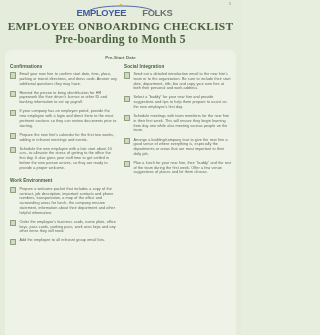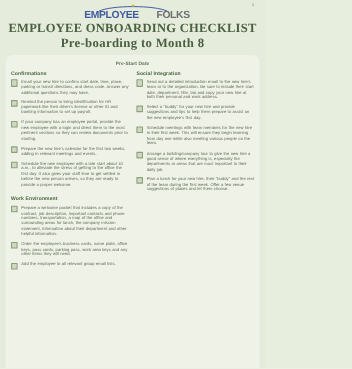--- a/index.html
+++ b/index.html
@@ -166,21 +166,21 @@
     <div class="logo">
       <svg class="logo-arc" viewBox="0 0 64 7">
         <path d="M1 6.2 C 12 0.6, 52 0.6, 63 6.2" fill="none" stroke="#3f5ba0" stroke-width="0.9"></path>
         <circle cx="32" cy="1.0" r="1.15" fill="#e8b21f"></circle>
       </svg>
       <div class="logo-text"><span class="t1">EMPLOYEE</span><span class="t2">FOLKS</span></div>
     </div>
   </div>
 
   <div class="doc-title">EMPLOYEE ONBOARDING CHECKLIST</div>
-  <div class="doc-subtitle">Pre-boarding to Month 8</div>
+  <div class="doc-subtitle">Pre-boarding to Month 5</div>
 
   <div class="card">
 
     <div class="phase-heading">Pre-Start Date</div>
 
     <div class="columns">
 
       <div class="col">
 
         <div class="section-heading">Confirmations</div>

